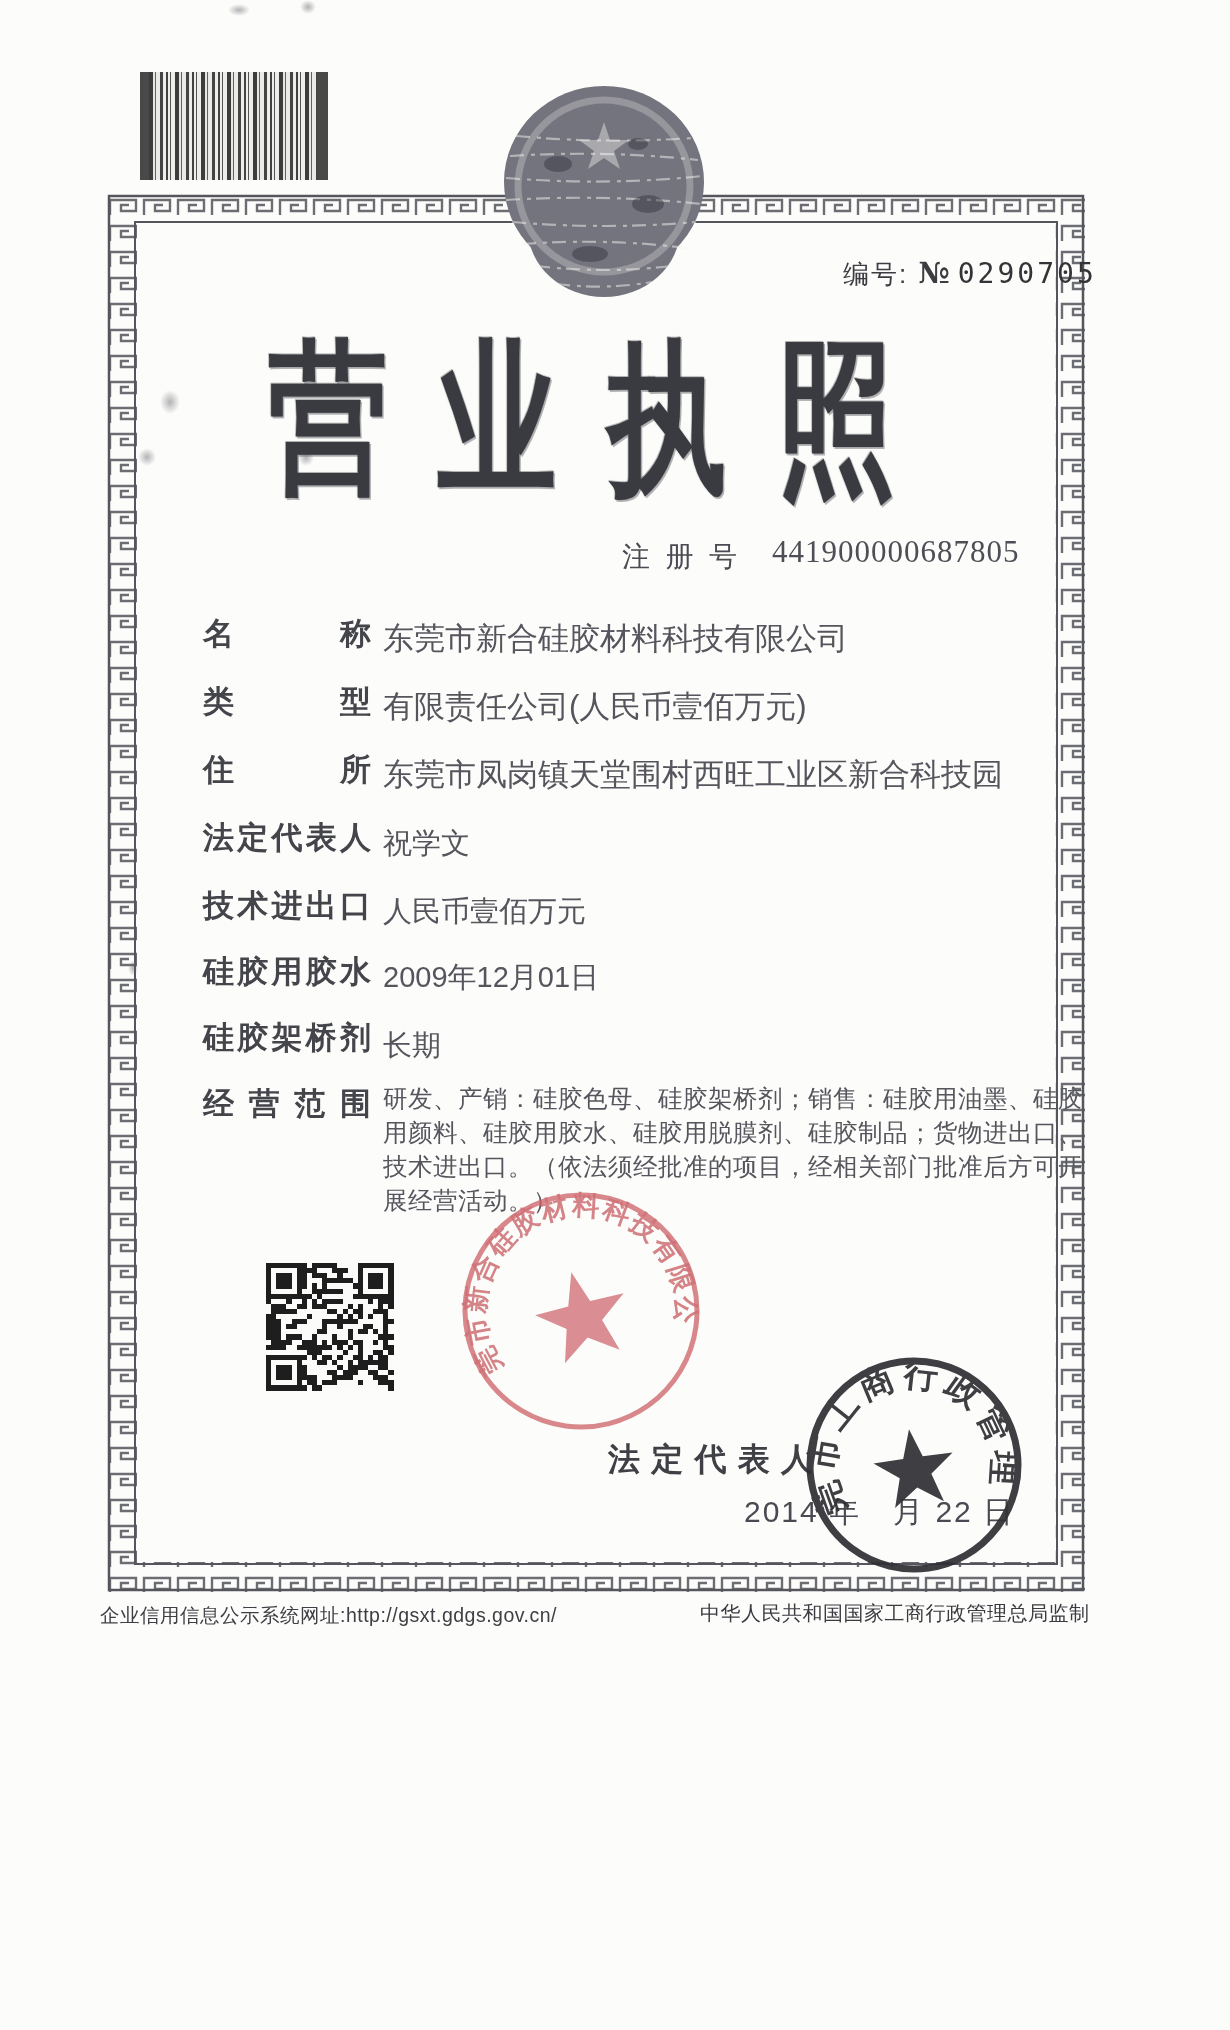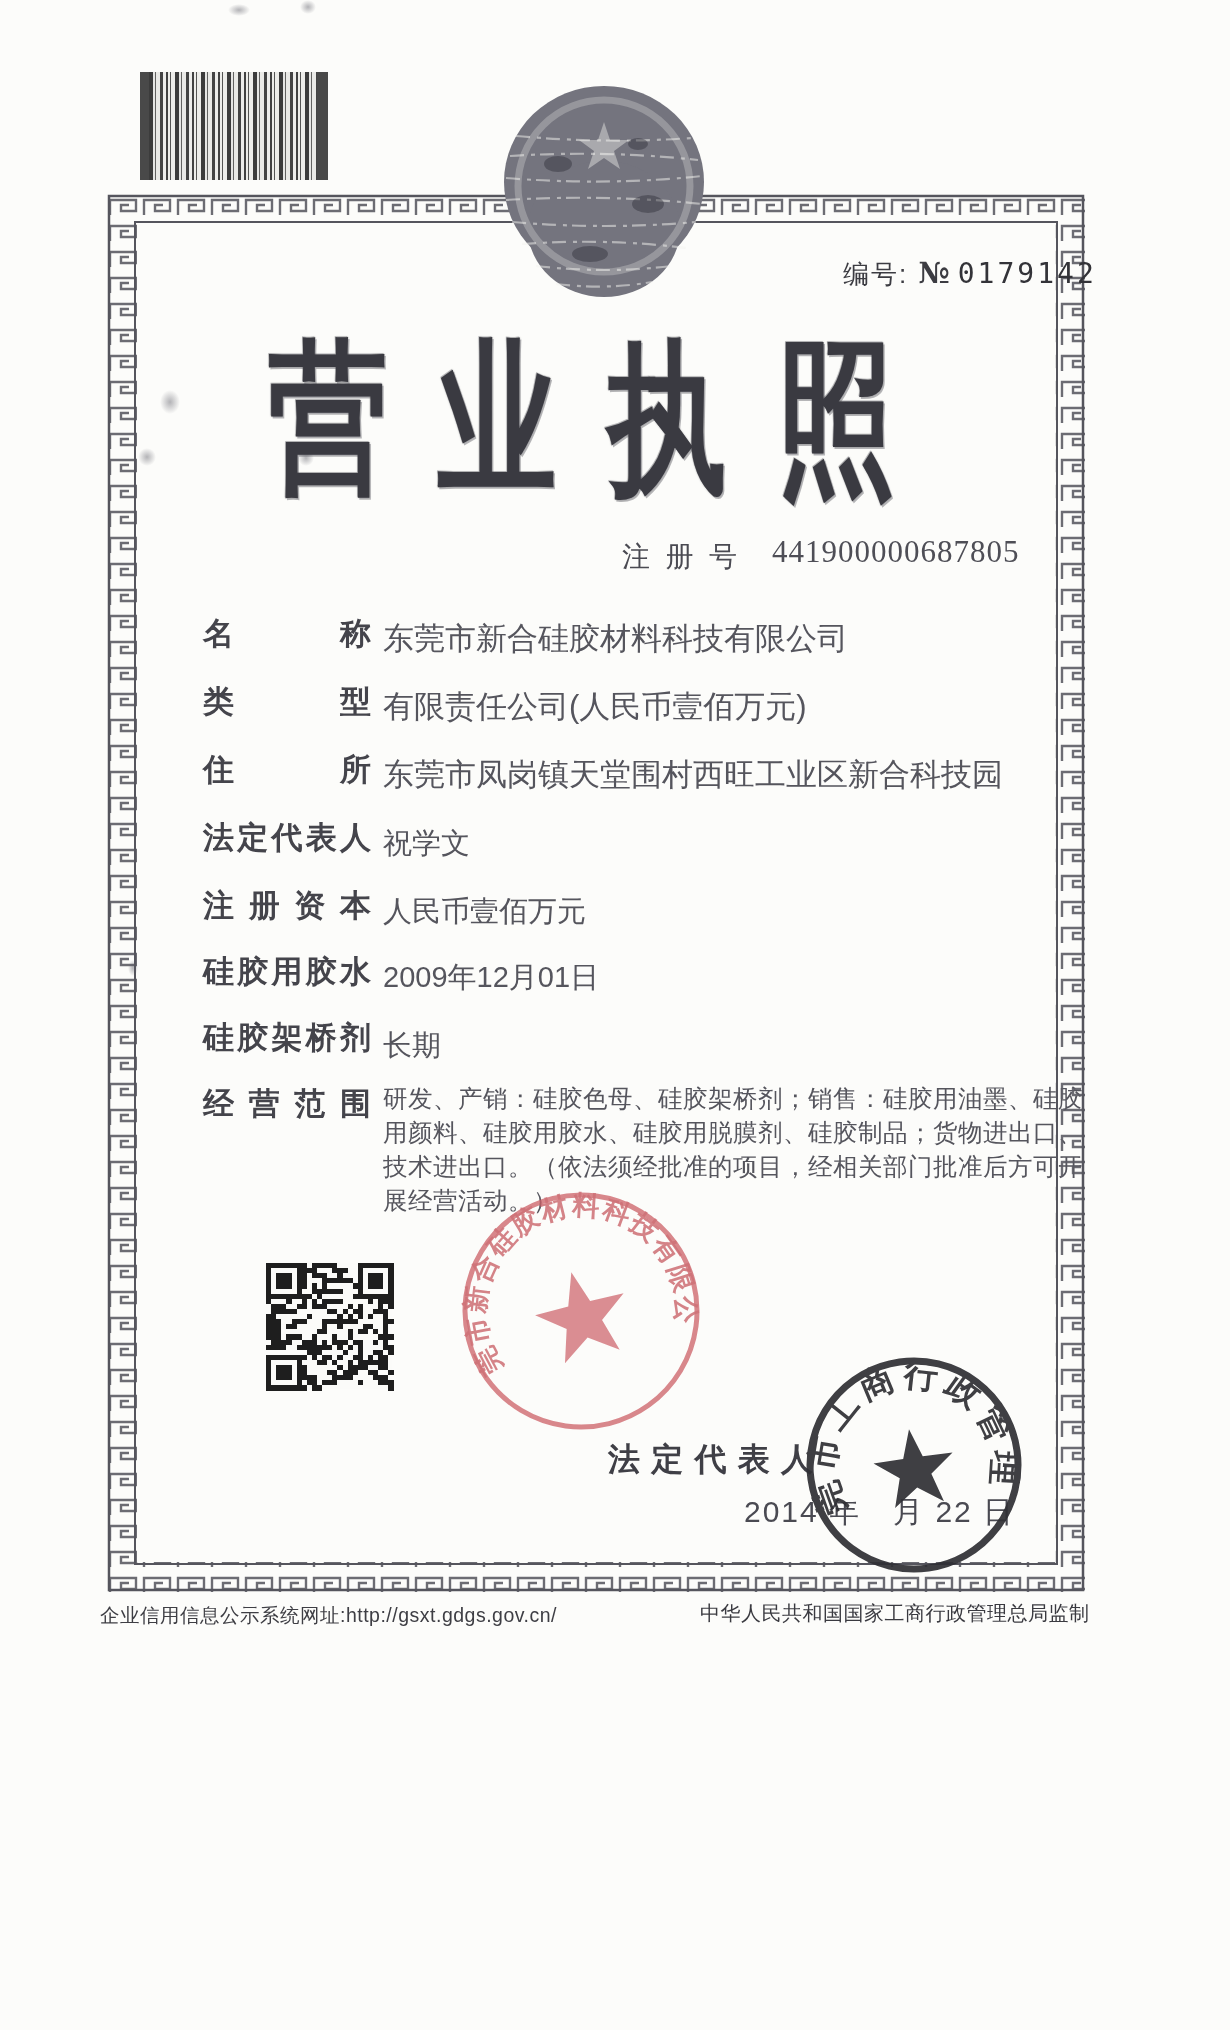--- a/index.html
+++ b/index.html
@@ -115,21 +115,21 @@
     <path d="M106 38 L112 56 L131 56 L116 67 L122 85 L106 74 L90 85 L96 67 L81 56 L100 56 Z" fill="rgba(250,250,246,.4)"></path>
     <g fill="rgba(40,40,50,.4)">
       <ellipse cx="60" cy="80" rx="14" ry="8"></ellipse>
         <ellipse cx="150" cy="120" rx="16" ry="9"></ellipse>
       <ellipse cx="92" cy="170" rx="18" ry="8"></ellipse>
         <ellipse cx="140" cy="60" rx="10" ry="6"></ellipse>
     </g>
   </svg>
 
   <div class="abs serial">
-    <span>编号:</span><span class="mark">№</span><span class="num">0179142</span>
+    <span>编号:</span><span class="mark">№</span><span class="num">0290705</span>
   </div>
 
   <div class="abs title">
     <span>营</span>
     <span>业</span>
     <span>执</span>
     <span>照</span>
   </div>
 
   <div class="abs reg-label regline">注册号</div>
@@ -145,21 +145,21 @@
   </div>
   <div>
     <div class="field-label" style="top:752px">住所</div>
     <div class="field-value v-lg" style="top:754px">东莞市凤岗镇天堂围村西旺工业区新合科技园</div>
   </div>
   <div>
     <div class="field-label" style="top:820px">法定代表人</div>
     <div class="field-value v-md" style="top:824px">祝学文</div>
   </div>
   <div>
-    <div class="field-label" style="top:888px">注册资本</div>
+    <div class="field-label" style="top:888px">技术进出口</div>
     <div class="field-value v-md" style="top:892px">人民币壹佰万元</div>
   </div>
   <div>
     <div class="field-label" style="top:954px">硅胶用胶水</div>
     <div class="field-value v-md" style="top:958px">2009年12月01日</div>
   </div>
   <div>
     <div class="field-label" style="top:1020px">硅胶架桥剂</div>
     <div class="field-value v-md" style="top:1026px">长期</div>
   </div>

